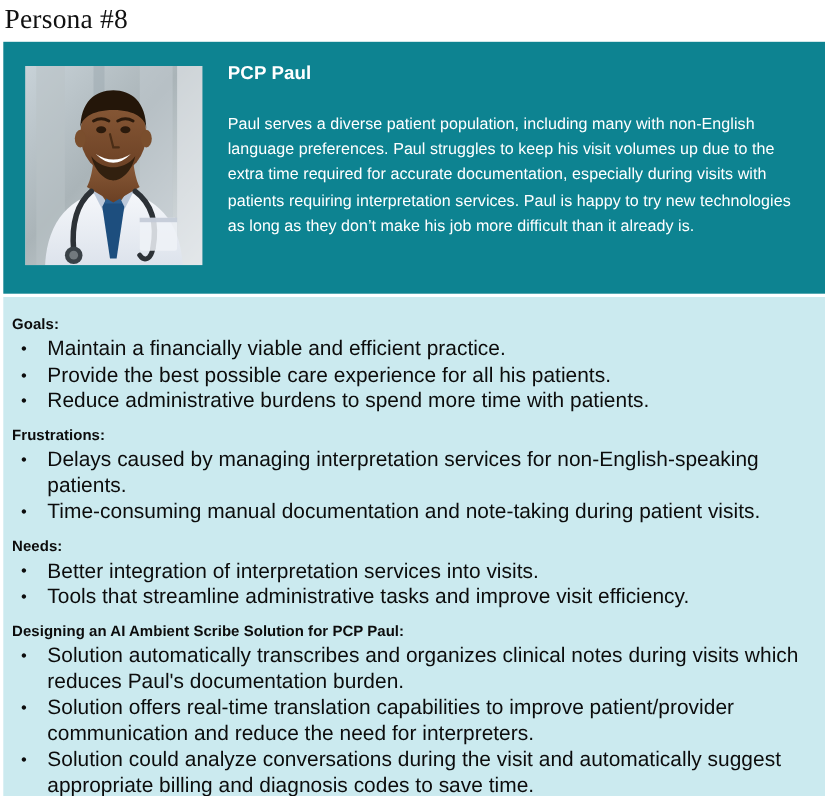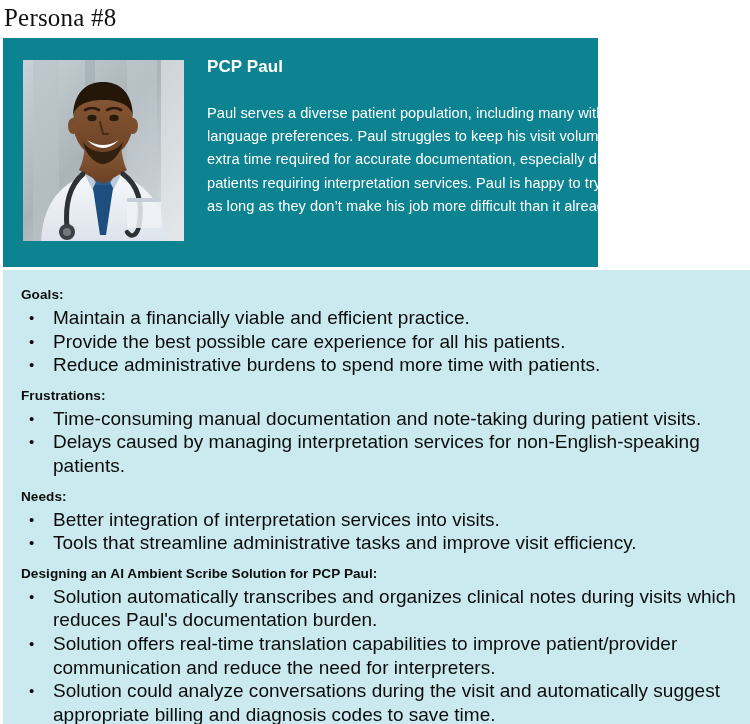--- a/index.html
+++ b/index.html
@@ -30,21 +30,21 @@
     color: #111111;
     letter-spacing: 0.2px;
     line-height: 32px;
   }
 
   
   .persona-header {
     position: absolute;
     left: 3px;
     top: 38px;
-    width: 595px;
+    width: 747px;
     height: 229px;
     background: #0d8391;
   }
 
   .persona-photo {
     position: absolute;
     left: 20px;
     top: 22px;
     width: 161px;
     height: 181px;
@@ -79,21 +79,21 @@
   }
 
   
   .persona-body {
     position: absolute;
     left: 3px;
     top: 270px;
     width: 747px;
     height: 454px;
     background: #cbeaef;
-    padding: 14px 14px 0 18px;
+    padding: 14px 14px 0 8px;
   }
 
   .section { margin-bottom: 8px; }
   .section:last-child { margin-bottom: 0; }
 
   .section-heading {
     font-size: 13.6px;
     font-weight: bold;
     color: #0c0c0c;
     line-height: 21px;
@@ -198,22 +198,22 @@
       <ul class="bullet-list">
         <li class="bullet-item">Maintain a financially viable and efficient practice.</li>
         <li class="bullet-item">Provide the best possible care experience for all his patients.</li>
         <li class="bullet-item">Reduce administrative burdens to spend more time with patients.</li>
       </ul>
     </div>
 
     <div class="section">
       <div class="section-heading">Frustrations:</div>
       <ul class="bullet-list">
+        <li class="bullet-item">Delays caused by managing interpretation services for non-English-speaking patients.</li>
         <li class="bullet-item">Time-consuming manual documentation and note-taking during patient visits.</li>
-        <li class="bullet-item">Delays caused by managing interpretation services for non-English-speaking patients.</li>
       </ul>
     </div>
 
     <div class="section">
       <div class="section-heading">Needs:</div>
       <ul class="bullet-list">
         <li class="bullet-item">Better integration of interpretation services into visits.</li>
         <li class="bullet-item">Tools that streamline administrative tasks and improve visit efficiency.</li>
       </ul>
     </div>

